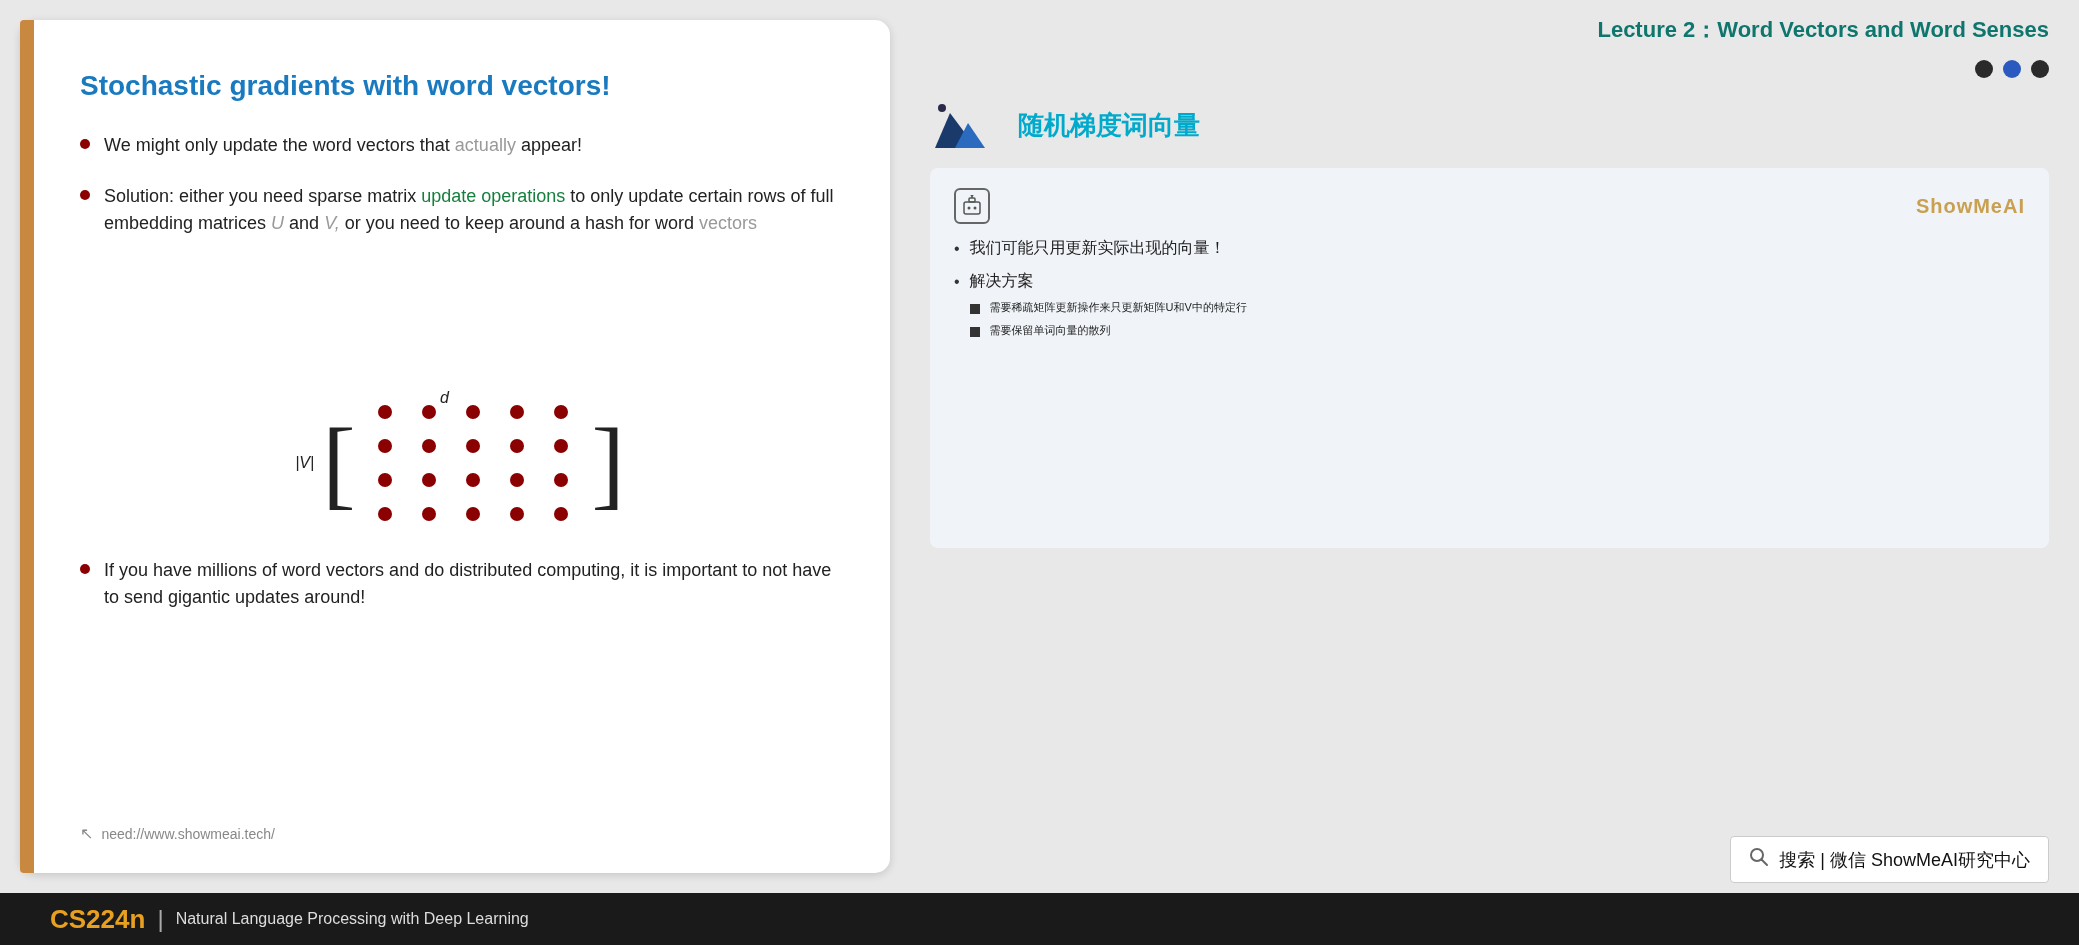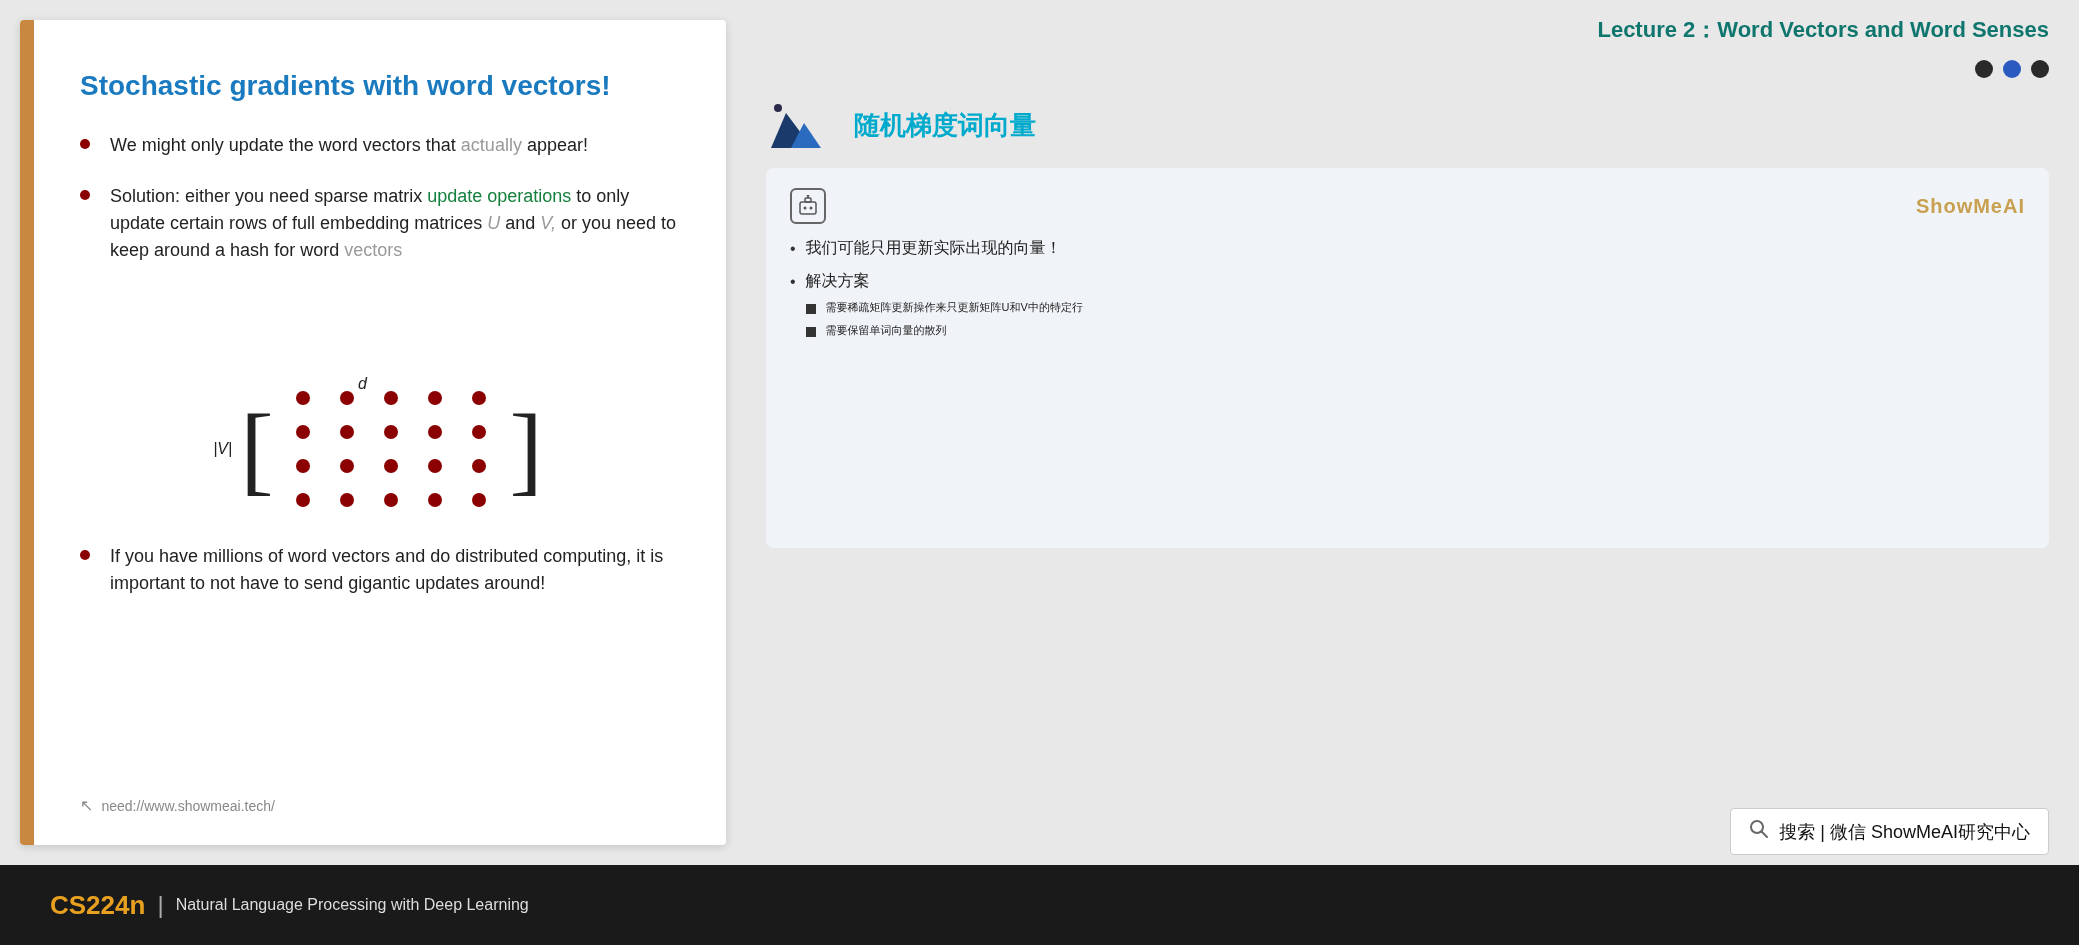--- a/index.html
+++ b/index.html
@@ -15,24 +15,24 @@
 
     
     .main-content {
       display: flex;
       flex: 1;
       background: #e8e8e8;
     }
 
     
     .slide-panel {
-      width: 706px;
+      width: 870px;
       background: white;
       margin: 20px 20px 20px 20px;
-      border-radius: 4px;
+      border-radius: 15px;
       position: relative;
       display: flex;
       flex-direction: column;
       padding: 40px 50px 30px 60px;
       box-shadow: 0 2px 8px rgba(0,0,0,0.15);
     }
 
     .slide-left-bar {
       position: absolute;
       left: 0;
@@ -70,21 +70,20 @@
       height: 10px;
       background: #8b0000;
       border-radius: 50%;
       margin-right: 14px;
       margin-top: 7px;
       flex-shrink: 0;
     }
 
     .slide-bullets li .text {
       flex: 1;
-      margin-left: 6px;
     }
 
     
     .matrix-container {
       display: flex;
       align-items: center;
       justify-content: center;
       margin: 10px 0 20px 0;
       position: relative;
     }
@@ -302,21 +301,21 @@
     }
 
     .search-text {
       font-size: 18px;
       color: #111;
     }
 
     
     .bottom-bar {
       background: #1a1a1a;
-      height: 80px;
+      height: 52px;
       display: flex;
       align-items: center;
       justify-content: space-between;
       padding: 0 50px;
     }
 
     .bottom-left {
       display: flex;
       align-items: center;
       gap: 12px;

